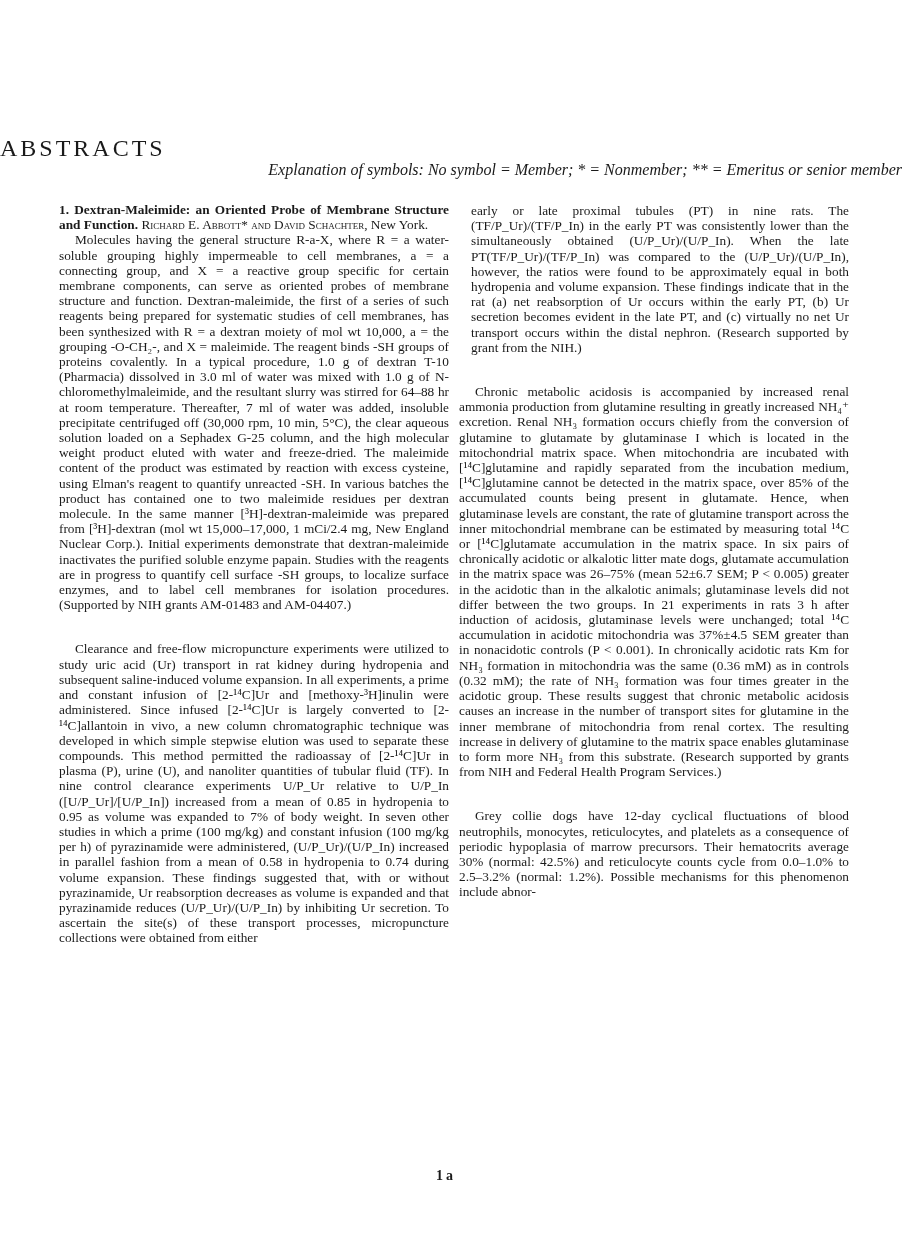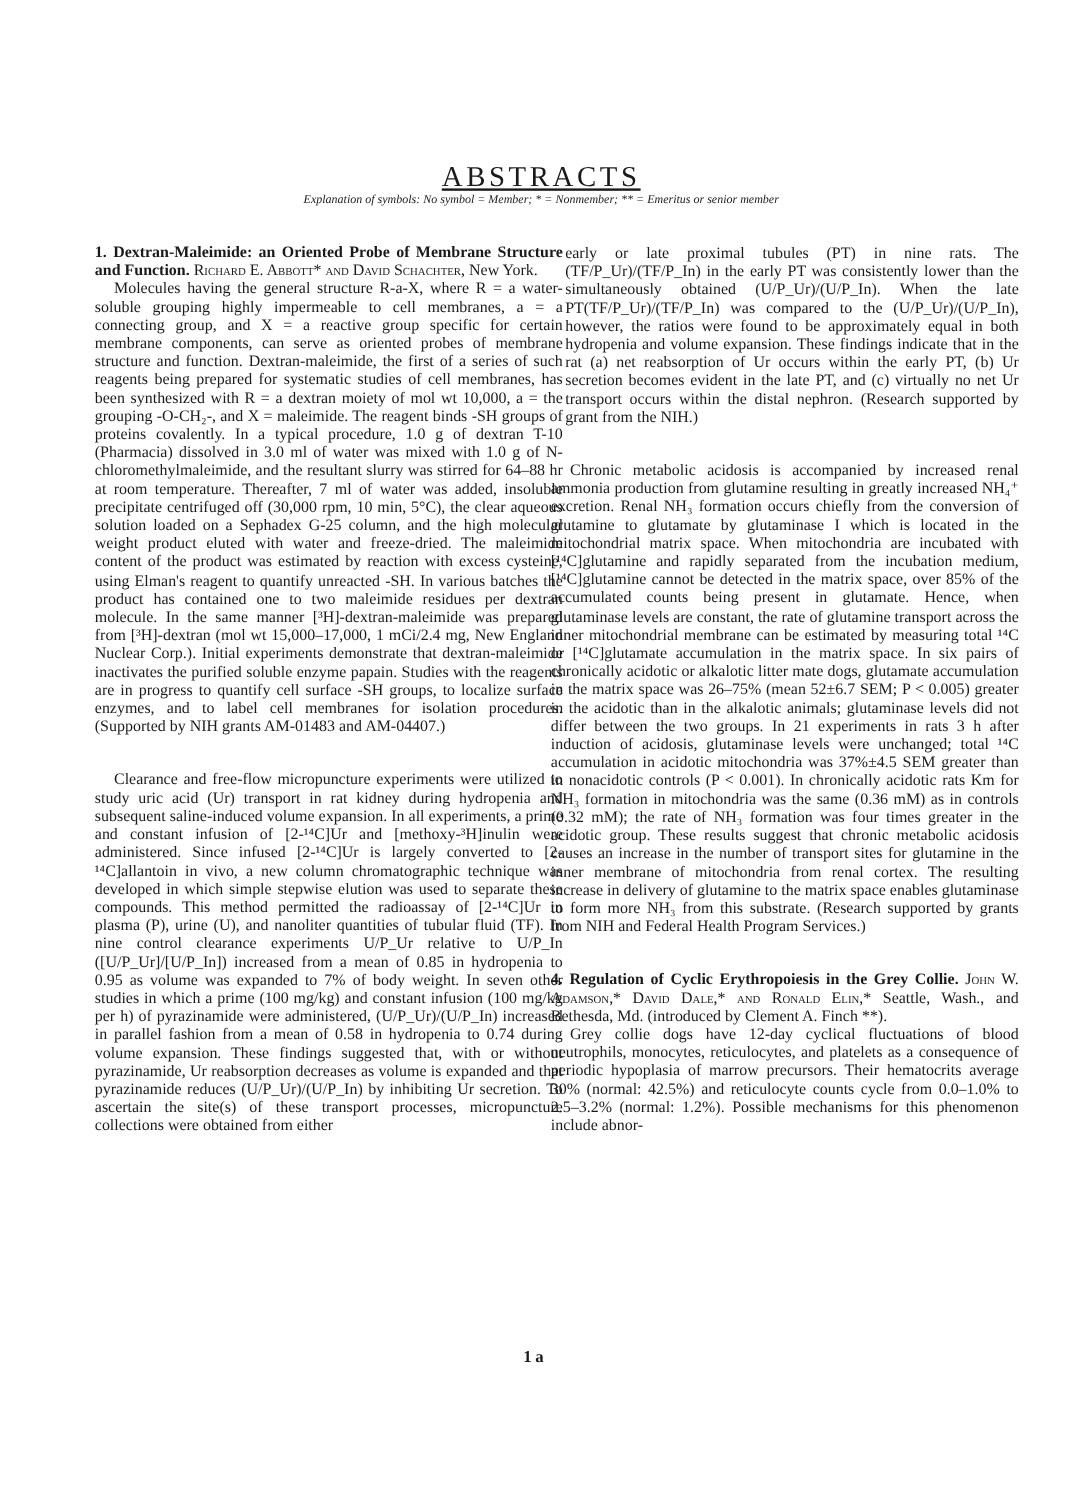--- a/index.html
+++ b/index.html
@@ -1,42 +1,42 @@
 <!DOCTYPE html>
 <html><head>
 <meta charset="utf-8">
 <style>
   html, body { margin: 0; padding: 0; background: #ffffff; }
   body {
     width: 902px; height: 1257px; position: relative; overflow: hidden;
     font-family: "Liberation Serif", "DejaVu Serif", serif; color: #1a1a1a;
   }
   .page-title {
-    position: absolute; top: 135px; left: 0; width: 902px; text-align: center;
-    font-size: 24px; letter-spacing: 3px; font-weight: normal; text-decoration: underline;
+    position: absolute; top: 135px; left: 0; width: 902px; 
+    font-size: 24px; letter-spacing: 3px; font-weight: normal;
   }
   .legend {
-    position: absolute; top: 161px; left: 0; width: 902px; text-align: center;
-    font-style: italic; font-size: 10px;
+    position: absolute; top: 161px; left: 0; width: 902px; text-align: right;
+    font-style: italic; font-size: 16px;
   }
   .col {
     position: absolute; top: 202px; width: 390px;
     font-size: 13.3px; line-height: 15.2px; text-align: justify;
     hyphens: manual;
   }
-  .col-left { left: 59px; margin-left: 20px; }
+  .col-left { left: 59px; }
   .col-right { left: 459px; top: 203px; }
   .abstract { margin: 0 0 29px 0; }
   .abs-head { margin: 0; }
   .abs-title { font-weight: bold; }
   .abs-authors { font-variant: small-caps; }
   .abs-body { margin: 0; text-indent: 16px; }
   .cont { margin: 0 0 29px 12px; }
   .page-num {
-    position: absolute; top: 1124px; left: 436px; font-weight: bold; font-size: 14px;
+    position: absolute; top: 1168px; left: 436px; font-weight: bold; font-size: 14px;
     letter-spacing: 3px;
   }
 </style>
 </head>
 <body>
 
 <div class="page-title">ABSTRACTS</div>
 <div class="legend">Explanation of symbols: No symbol = Member; * = Nonmember; ** = Emeritus or senior member</div>
 
 <div class="col col-left">
@@ -55,22 +55,17 @@
 </div>
 
 <div class="col col-right">
   <p class="cont">early or late proximal tubules (PT) in nine rats. The (TF/P_Ur)/(TF/P_In) in the early PT was consistently lower than the simultaneously obtained (U/P_Ur)/(U/P_In). When the late PT(TF/P_Ur)/(TF/P_In) was compared to the (U/P_Ur)/(U/P_In), however, the ratios were found to be approximately equal in both hydropenia and volume expansion. These findings indicate that in the rat (a) net reabsorption of Ur occurs within the early PT, (b) Ur secretion becomes evident in the late PT, and (c) virtually no net Ur transport occurs within the distal nephron. (Research supported by grant from the NIH.)</p>
 
   <div class="abstract">
     <p class="abs-body">Chronic metabolic acidosis is accompanied by increased renal ammonia production from glutamine resulting in greatly increased NH₄⁺ excretion. Renal NH₃ formation occurs chiefly from the conversion of glutamine to glutamate by glutaminase I which is located in the mitochondrial matrix space. When mitochondria are incubated with [¹⁴C]glutamine and rapidly separated from the incubation medium, [¹⁴C]glutamine cannot be detected in the matrix space, over 85% of the accumulated counts being present in glutamate. Hence, when glutaminase levels are constant, the rate of glutamine transport across the inner mitochondrial membrane can be estimated by measuring total ¹⁴C or [¹⁴C]glutamate accumulation in the matrix space. In six pairs of chronically acidotic or alkalotic litter mate dogs, glutamate accumulation in the matrix space was 26–75% (mean 52±6.7 SEM; P &lt; 0.005) greater in the acidotic than in the alkalotic animals; glutaminase levels did not differ between the two groups. In 21 experiments in rats 3 h after induction of acidosis, glutaminase levels were unchanged; total ¹⁴C accumulation in acidotic mitochondria was 37%±4.5 SEM greater than in nonacidotic controls (P &lt; 0.001). In chronically acidotic rats Km for NH₃ formation in mitochondria was the same (0.36 mM) as in controls (0.32 mM); the rate of NH₃ formation was four times greater in the acidotic group. These results suggest that chronic metabolic acidosis causes an increase in the number of transport sites for glutamine in the inner membrane of mitochondria from renal cortex. The resulting increase in delivery of glutamine to the matrix space enables glutaminase to form more NH₃ from this substrate. (Research supported by grants from NIH and Federal Health Program Services.)</p>
   </div>
 
   <div class="abstract">
-    <p class="abs-head">
-      <span class="abs-title">4. Regulation of Cyclic Erythropoiesis in the Grey Collie.</span>
-      <span class="abs-authors">John W. Adamson,* David Dale,* and Ronald Elin,*</span>
-      <span class="abs-location">Seattle, Wash., and Bethesda, Md. (introduced by Clement A. Finch **).</span>
-    </p>
     <p class="abs-body">Grey collie dogs have 12-day cyclical fluctuations of blood neutrophils, monocytes, reticulocytes, and platelets as a consequence of periodic hypoplasia of marrow precursors. Their hematocrits average 30% (normal: 42.5%) and reticulocyte counts cycle from 0.0–1.0% to 2.5–3.2% (normal: 1.2%). Possible mechanisms for this phenomenon include abnor-</p>
   </div>
 </div>
 
 <div class="page-num">1a</div>
 
 </body></html>

